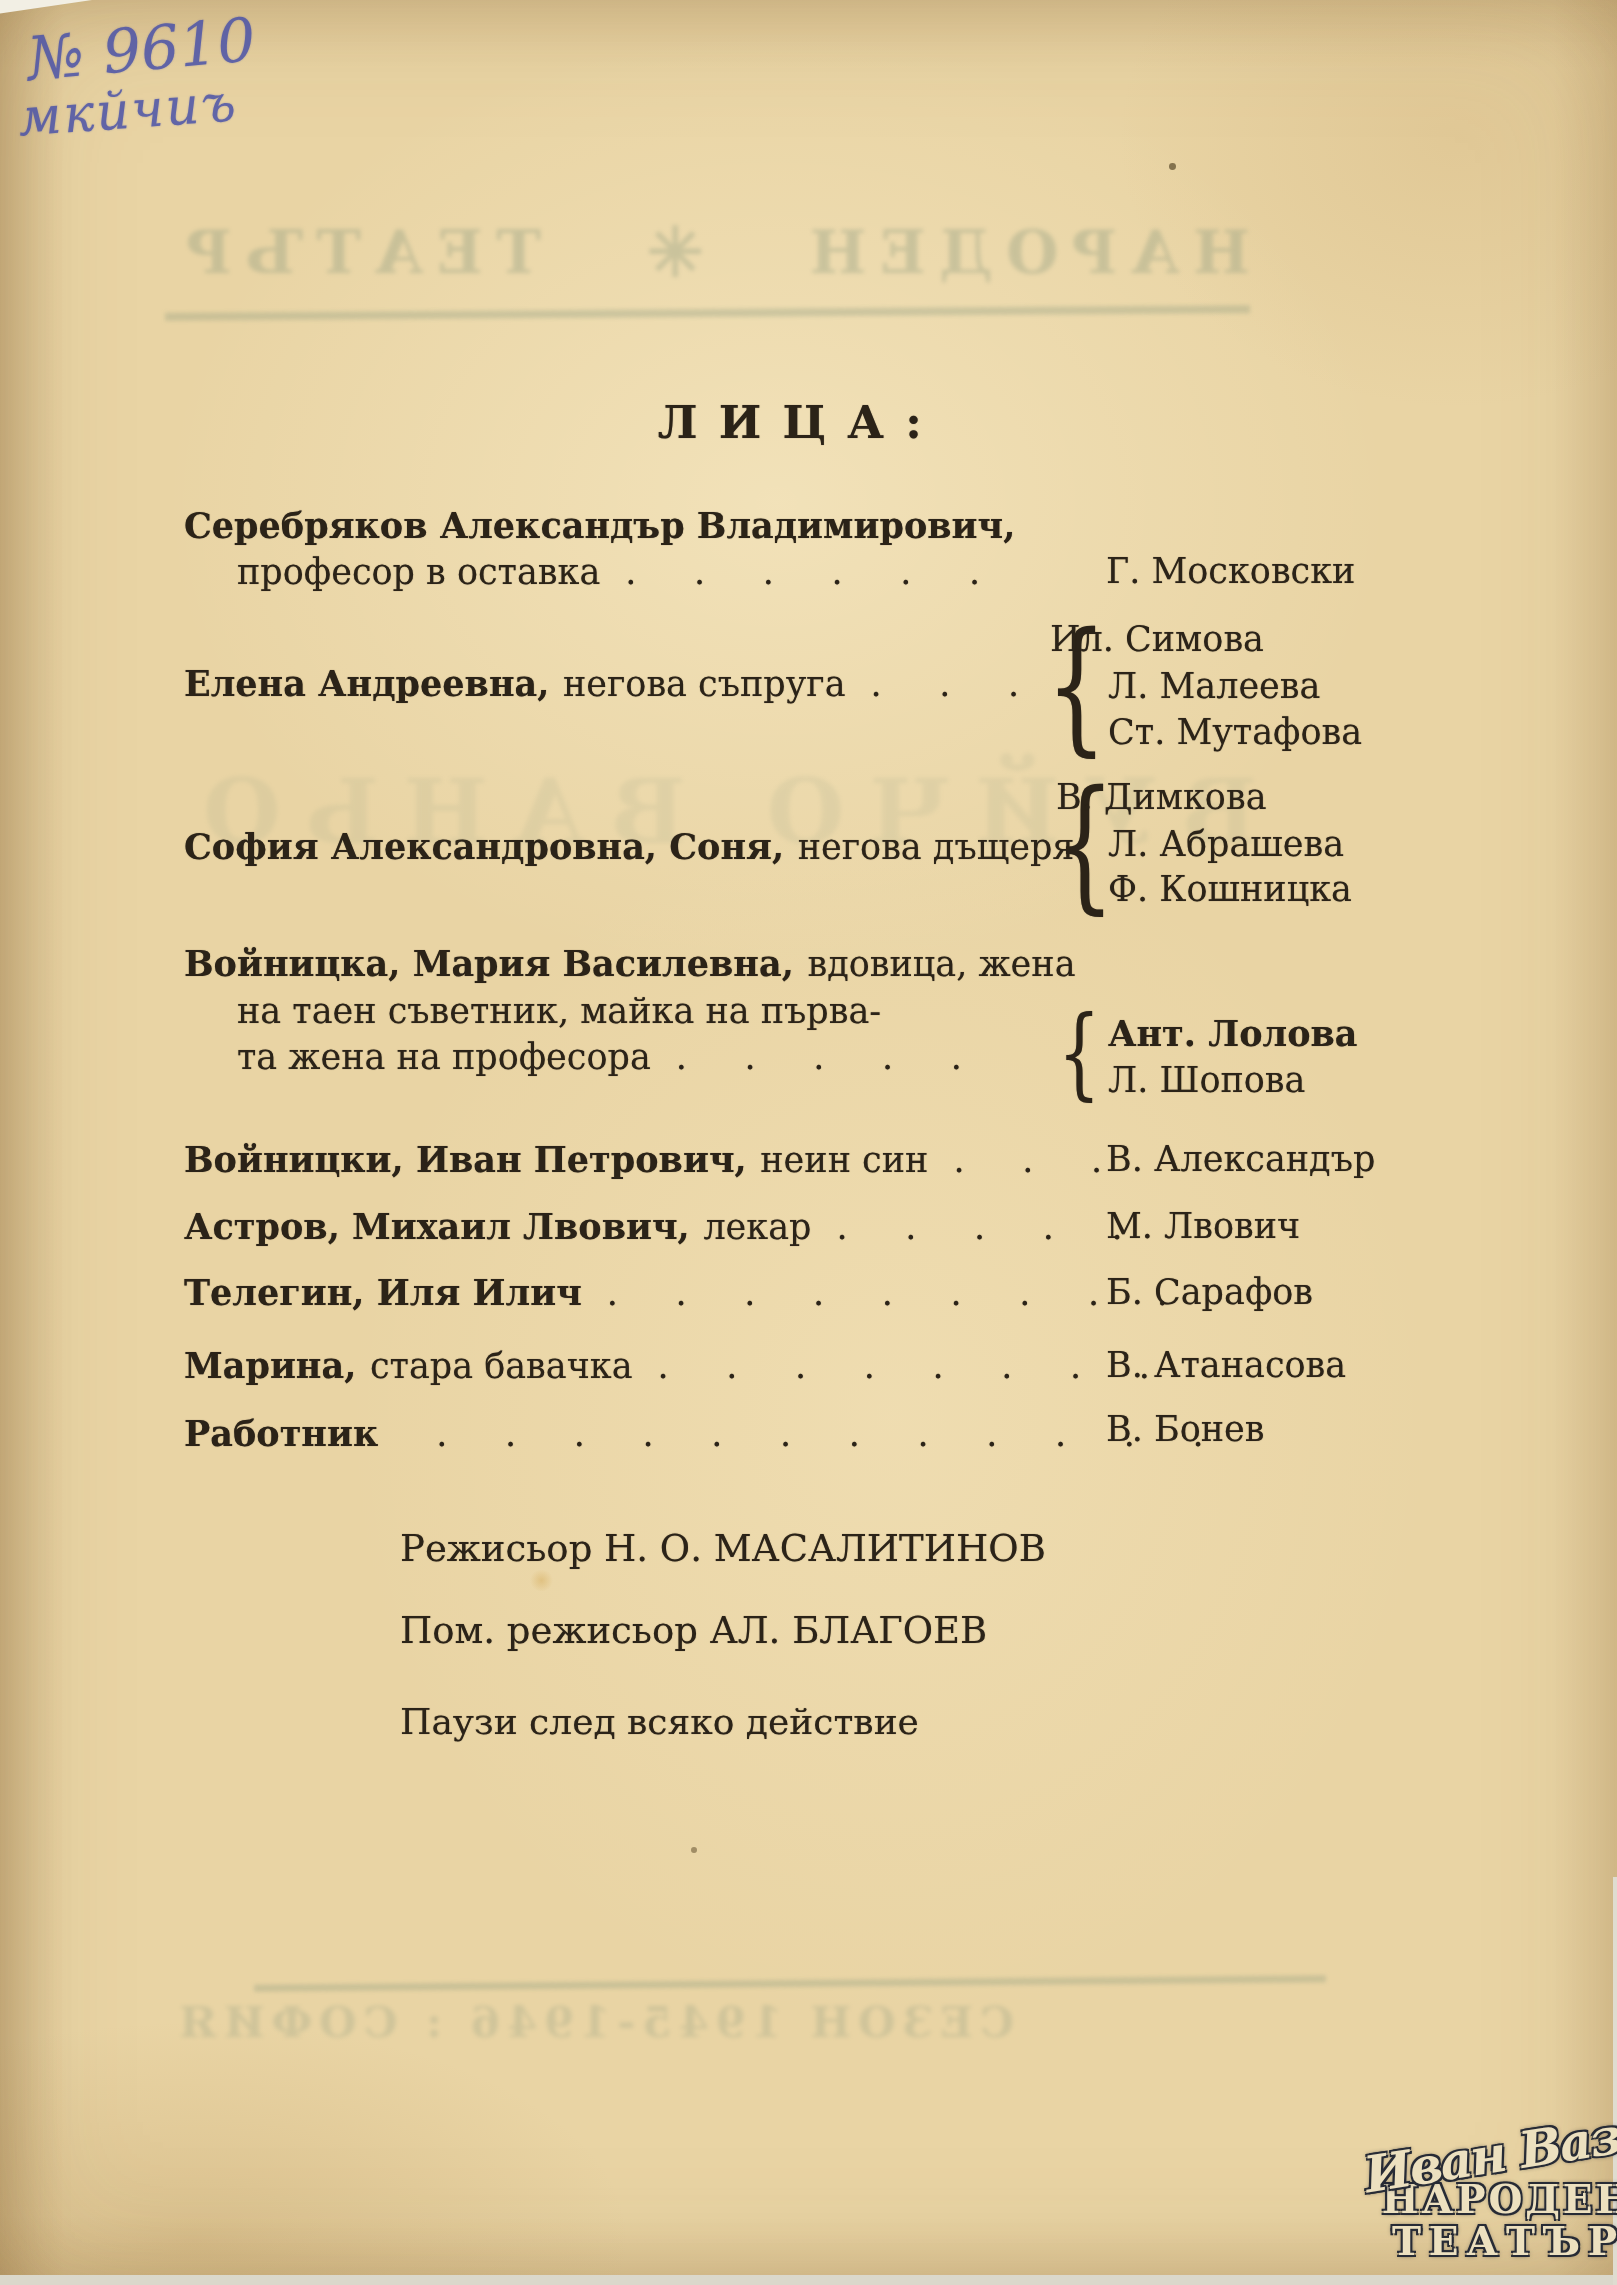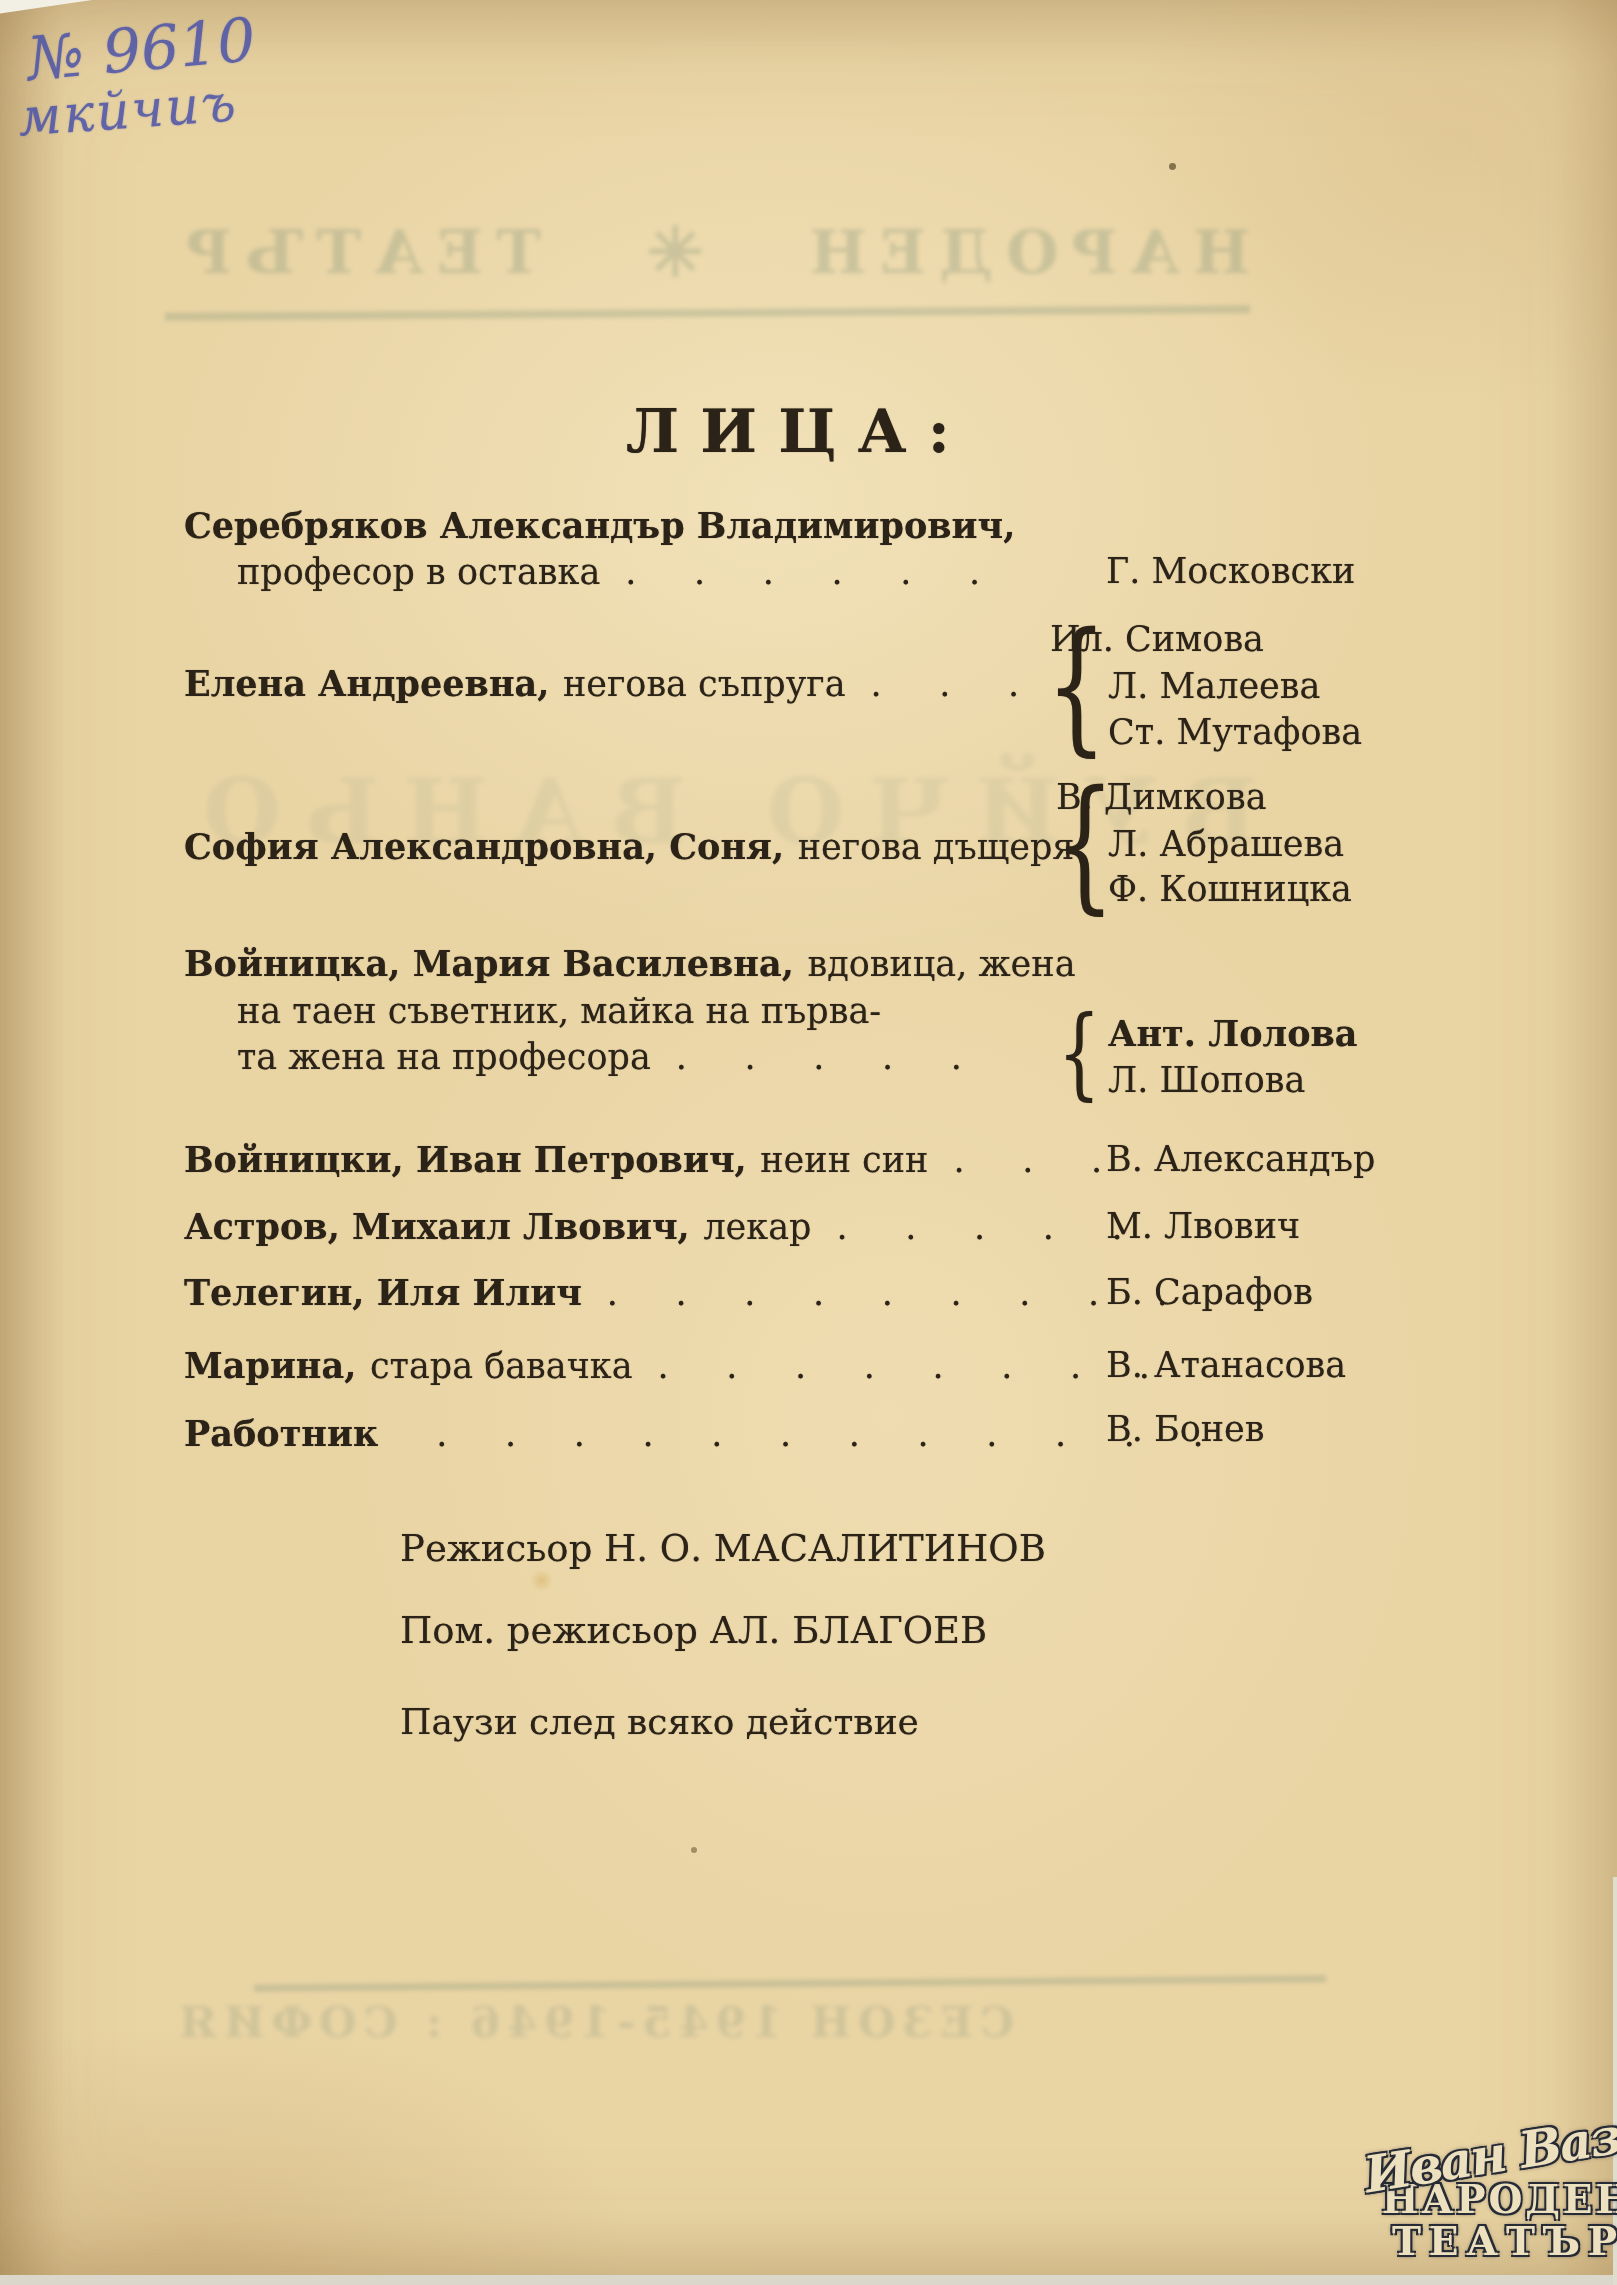--- a/index.html
+++ b/index.html
@@ -20,21 +20,21 @@
   }
   .abs{position:absolute;white-space:nowrap;}
   
   .print{color:#2b2318;text-shadow:0 0 1px rgba(43,35,24,0.55);}
   .line{font-size:35px;line-height:1.2;}
   .b{font-weight:bold;}
   .rest{margin-left:13.6px;}
   .dots{margin-left:25px;letter-spacing:12.6px;word-spacing:21.3px;font-weight:normal;}
   .actor{font-size:35px;}
   .brace{font-weight:normal;line-height:1;transform-origin:top left;transform:scaleX(0.75) scaleY(1.12);}
-  .title{font-size:60px;font-weight:bold;letter-spacing:21.3px;margin:0;}
+  .title{font-size:45px;font-weight:bold;letter-spacing:21.3px;margin:0;}
   
   .hw{font-style:italic;color:#4a52a8;opacity:0.85;text-shadow:0 0 1.9px rgba(74,82,168,0.5);}
   
   .ghost{color:#97a183;transform:scaleX(-1);filter:blur(1.9px);font-weight:bold;}
   .ghost-rule{background:rgba(150,160,128,0.38);filter:blur(1.9px);}
   
   .stamp{width:291px;text-align:center;color:#ece0bf;}
   .stamp > div{
     text-shadow:-1.9px -1.9px 0 #272b35, 1.9px -1.9px 0 #272b35, -1.9px 1.9px 0 #272b35, 1.9px 1.9px 0 #272b35,
                  0 0 2.9px #272b35, 0 0 5.8px rgba(39,43,53,0.9);

